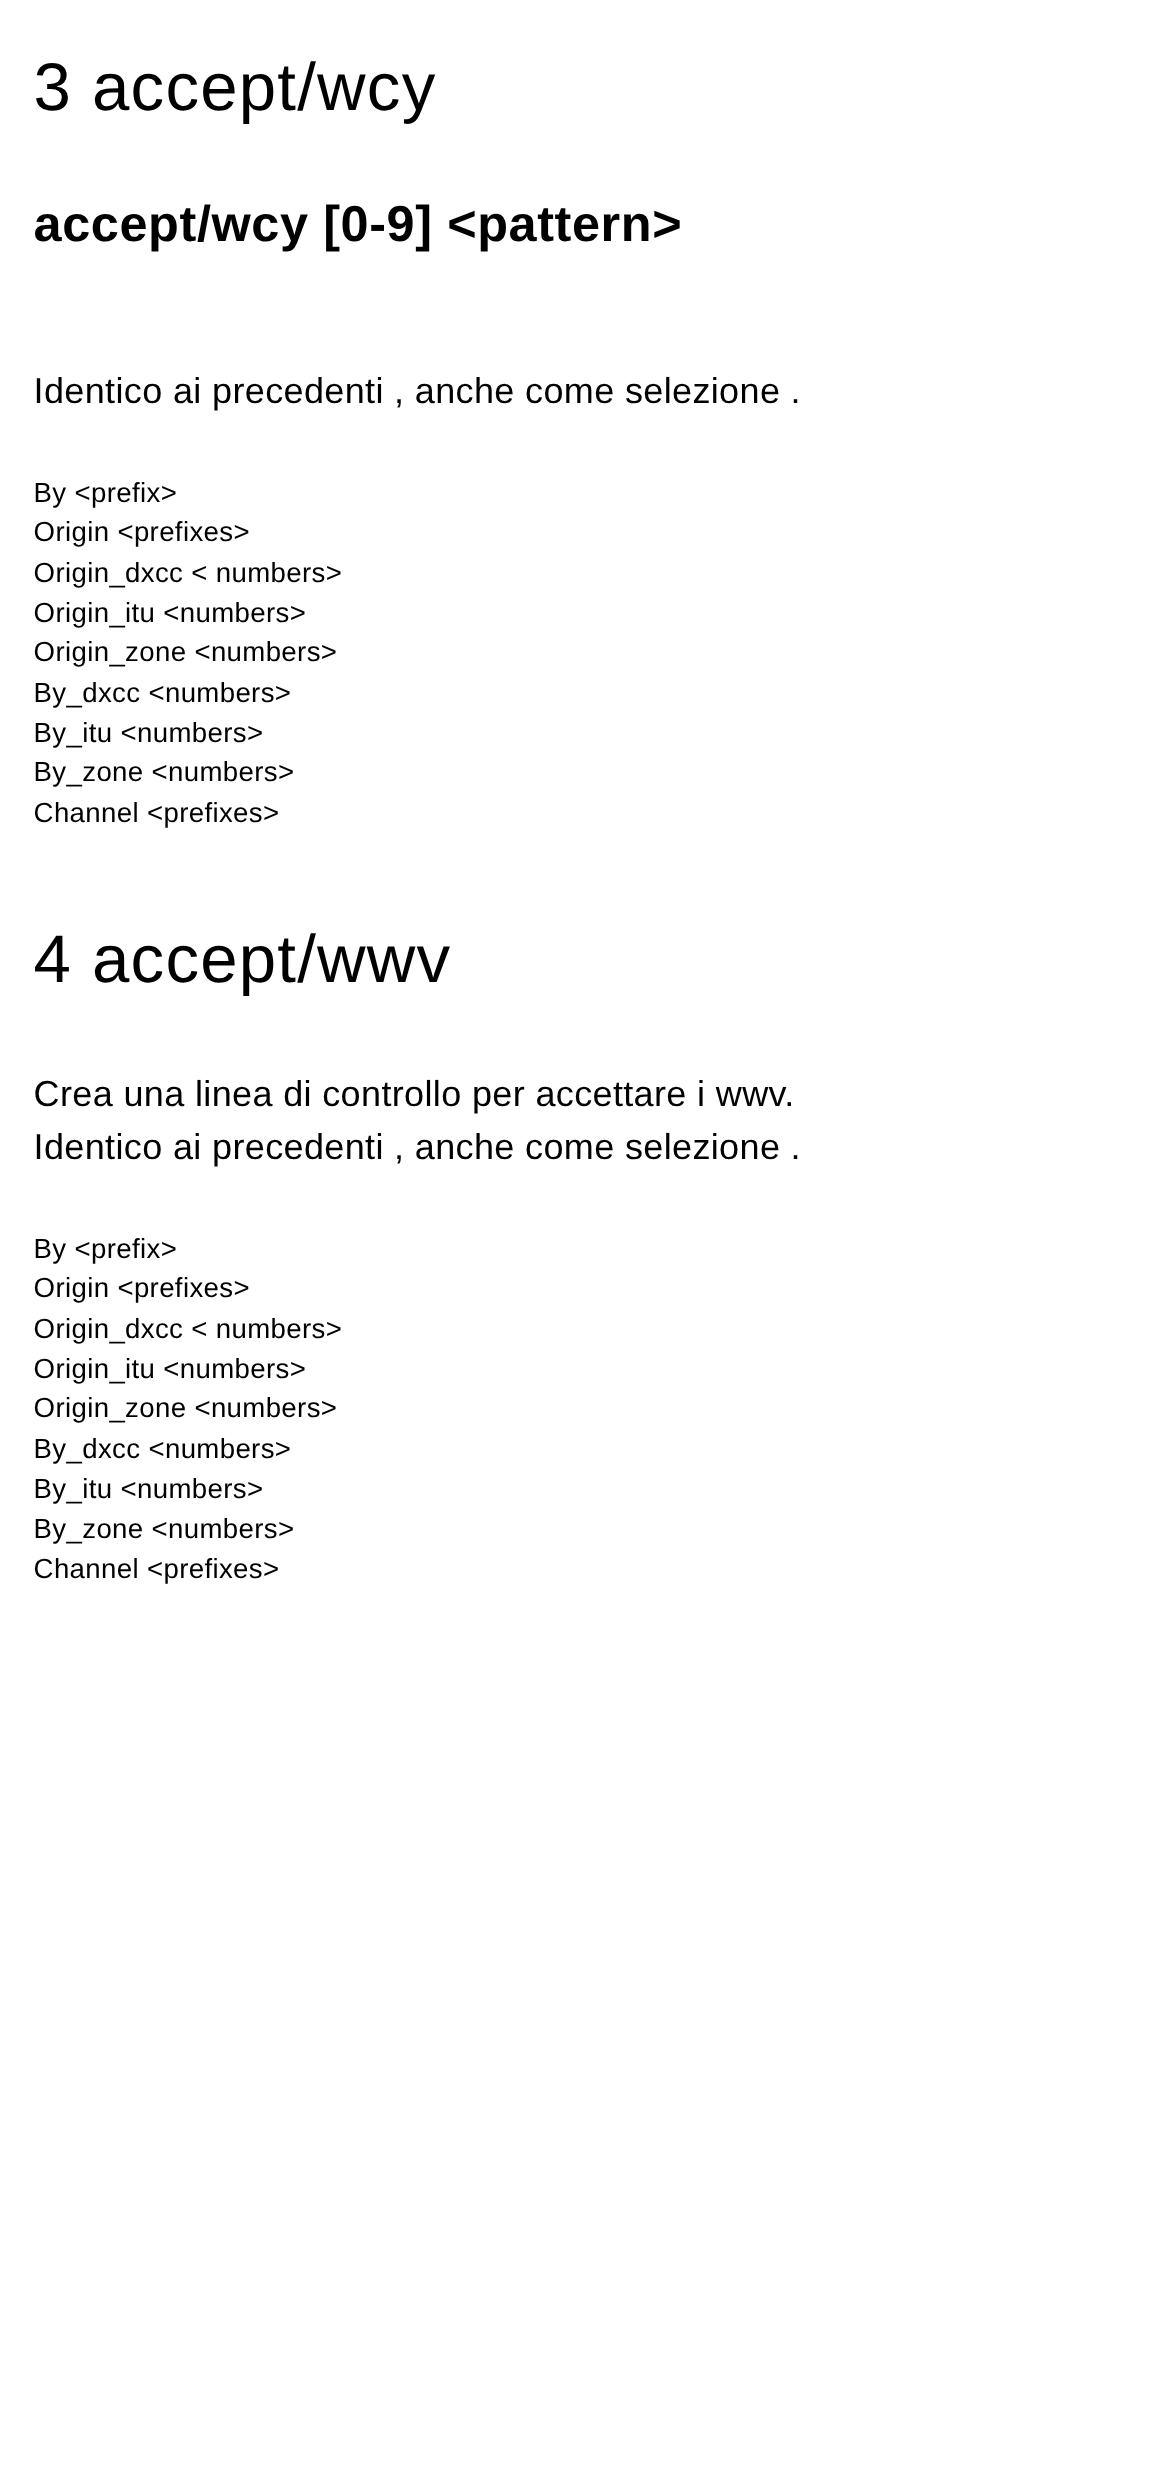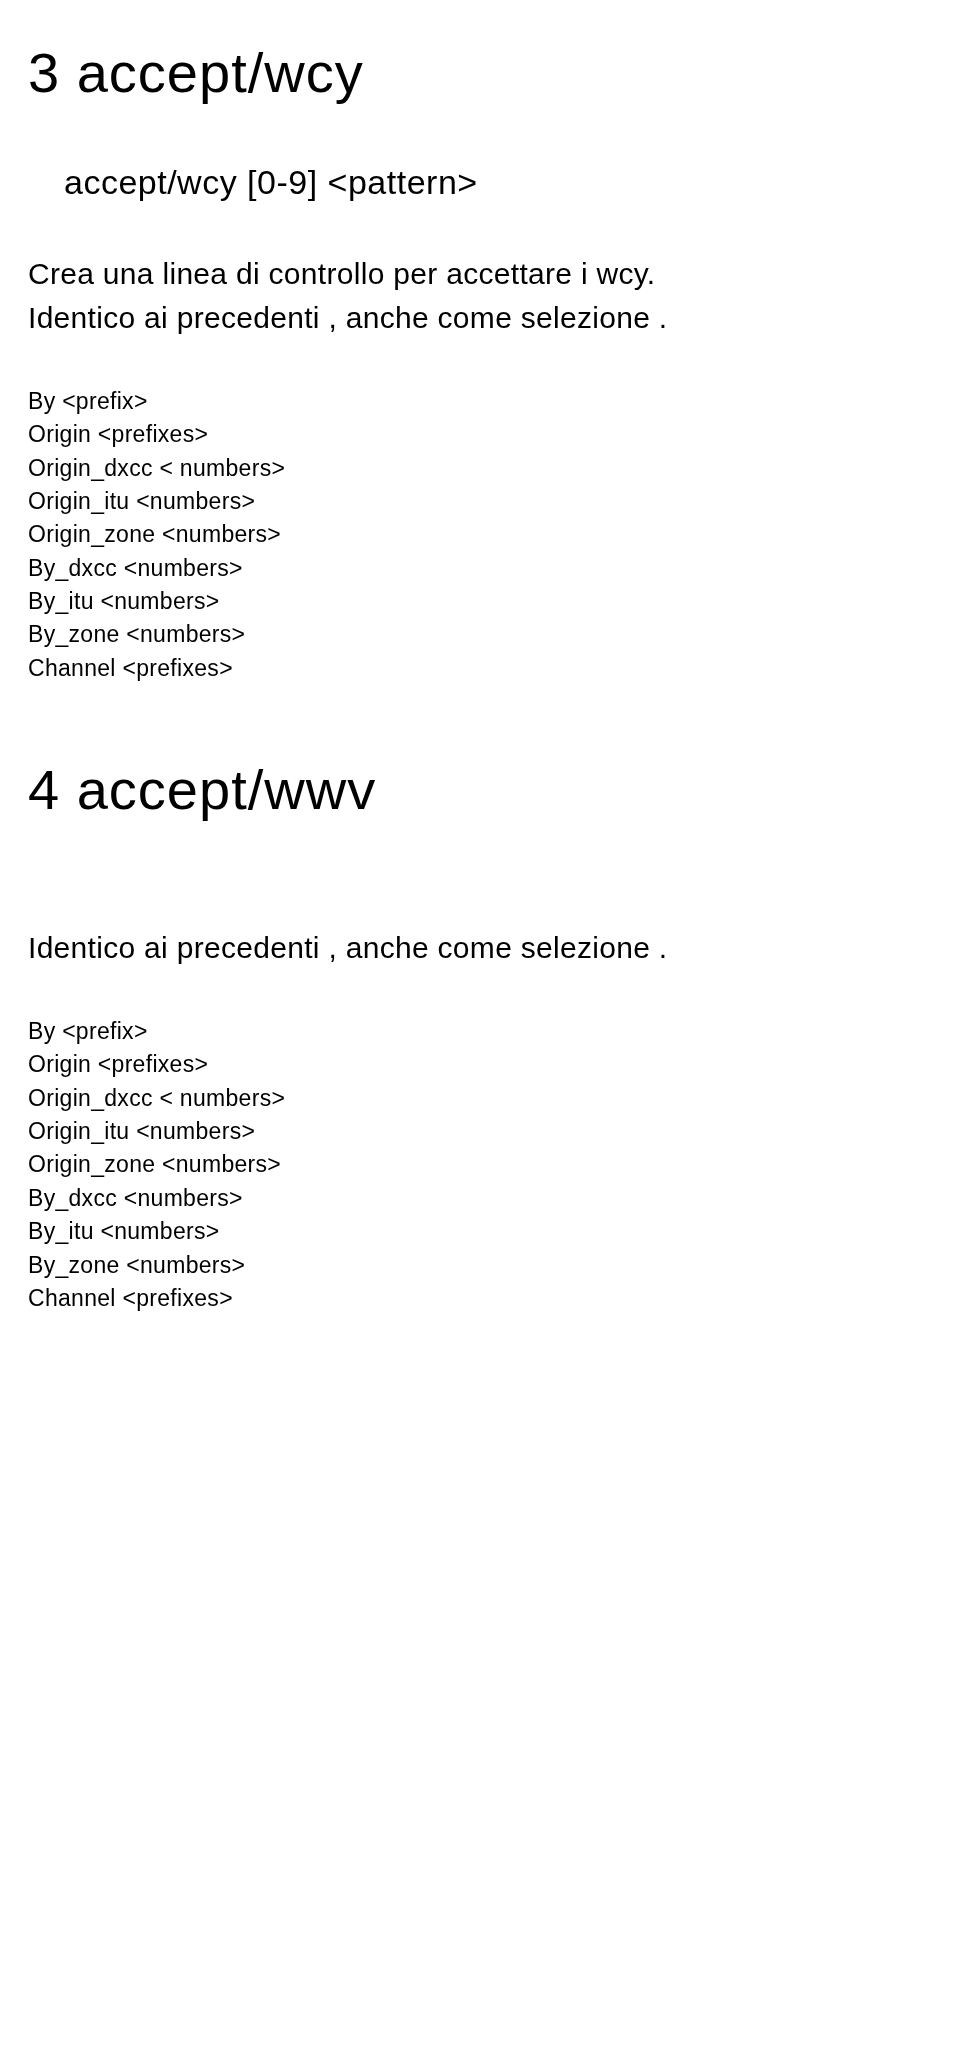--- a/index.html
+++ b/index.html
@@ -14,25 +14,24 @@
       padding: 40px 20px 40px 28px;
       color: #000000;
     }
     .section-heading {
       font-size: 56px;
       font-weight: normal;
       margin-bottom: 58px;
       letter-spacing: 1px;
     }
     .sub-heading {
-      font-size: 34px;
-      font-weight: normal;
+      font-size: 42px;
+      font-weight: bold;
       margin-bottom: 50px;
       letter-spacing: 0.5px;
-      margin-left: 36px;
     }
     .desc-block {
       font-size: 30px;
       line-height: 1.45;
       margin-bottom: 46px;
       letter-spacing: 0.3px;
     }
     .param-list {
       font-size: 23px;
       line-height: 1.45;
@@ -51,39 +50,39 @@
     .section2 .param-list {
       margin-bottom: 0;
     }
   </style>
 </head>
 <body>
 
 <div class="section-heading">3  accept/wcy</div>
 <div class="sub-heading">accept/wcy [0-9] &lt;pattern&gt;</div>
 <div class="desc-block">
-  <span>Crea una linea di controllo per accettare i wcy.</span><br>
+  <br>
   <span>Identico ai precedenti , anche come selezione .</span>
 </div>
 <div class="param-list">
   <span class="param-line">By &lt;prefix&gt;</span>
   <span class="param-line">Origin &lt;prefixes&gt;</span>
   <span class="param-line">Origin_dxcc &lt; numbers&gt;</span>
   <span class="param-line">Origin_itu &lt;numbers&gt;</span>
   <span class="param-line">Origin_zone &lt;numbers&gt;</span>
   <span class="param-line">By_dxcc &lt;numbers&gt;</span>
   <span class="param-line">By_itu &lt;numbers&gt;</span>
   <span class="param-line">By_zone &lt;numbers&gt;</span>
   <span class="param-line">Channel &lt;prefixes&gt;</span>
 </div>
 
 <div class="section2">
   <div class="section-heading">4  accept/wwv</div>
   <div class="desc-block">
-    <br>
+    <span>Crea una linea di controllo per accettare i wwv.</span><br>
     <span>Identico ai precedenti , anche come selezione .</span>
   </div>
   <div class="param-list">
     <span class="param-line">By &lt;prefix&gt;</span>
     <span class="param-line">Origin &lt;prefixes&gt;</span>
     <span class="param-line">Origin_dxcc &lt; numbers&gt;</span>
     <span class="param-line">Origin_itu &lt;numbers&gt;</span>
     <span class="param-line">Origin_zone &lt;numbers&gt;</span>
     <span class="param-line">By_dxcc &lt;numbers&gt;</span>
     <span class="param-line">By_itu &lt;numbers&gt;</span>

